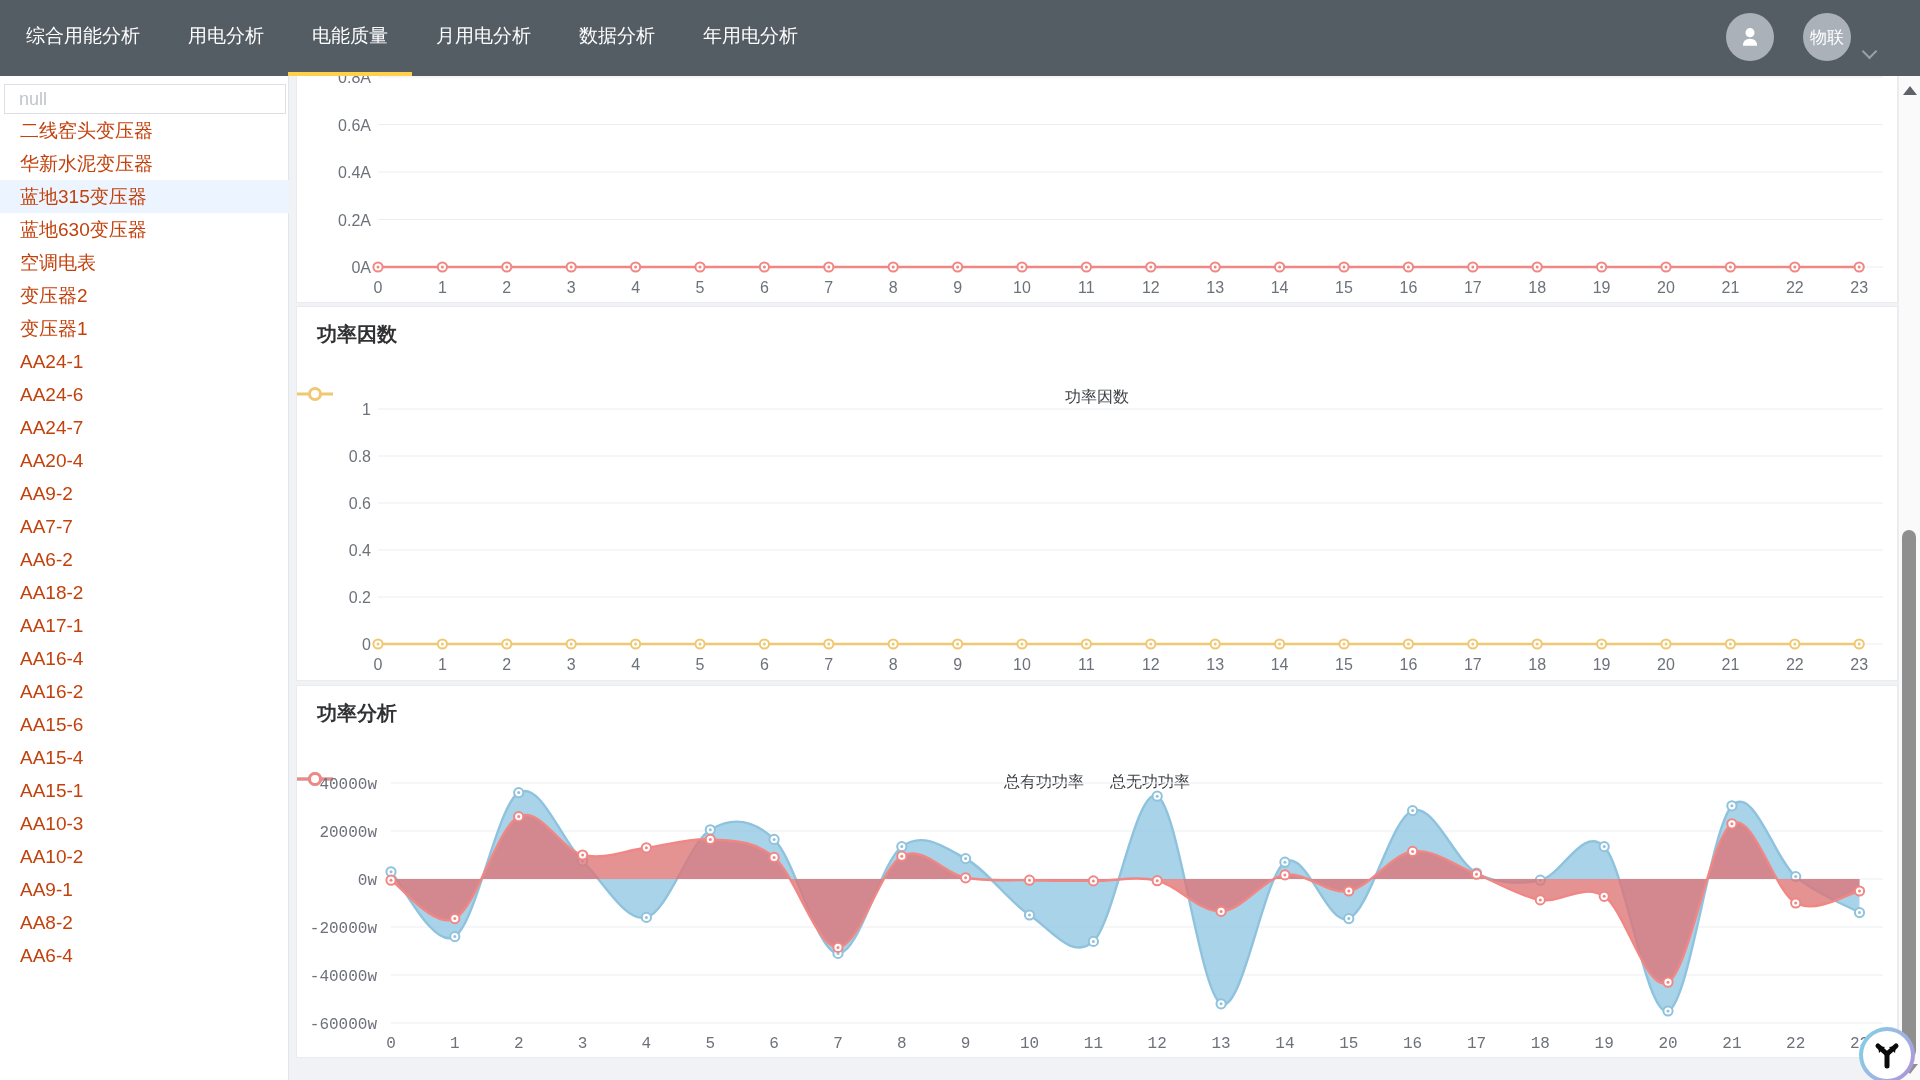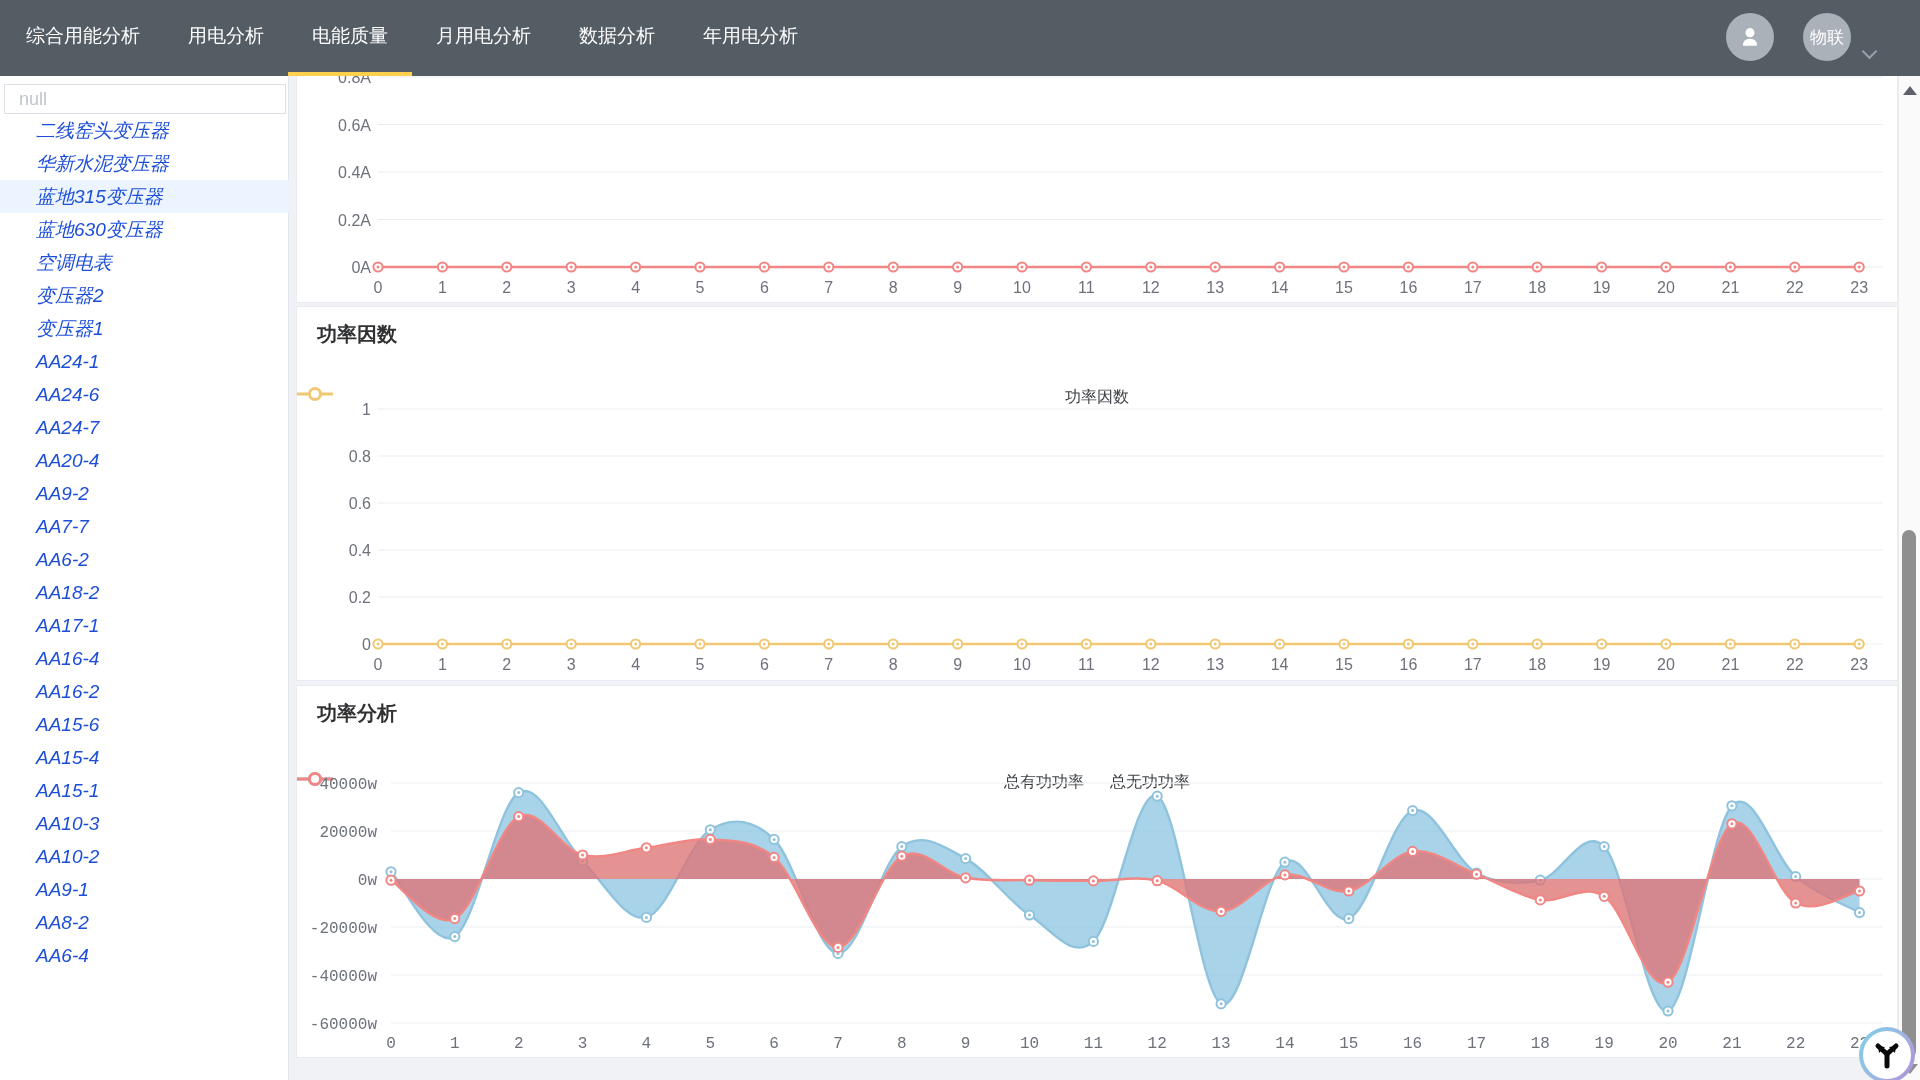--- a/index.html
+++ b/index.html
@@ -15,21 +15,21 @@
   .nav-circle { position:absolute; top:13px; width:48px; height:48px; border-radius:50%; background:#aab1b9; display:flex; align-items:center; justify-content:center; color:#fff; font-size:17px; cursor:pointer; }
   .nav-circle.avatar { right:139px; }
   .nav-circle.badge  { right:62px; }
   .nav-chevron { position:absolute; right:38px; top:46px; width:11px; height:11px; border-right:2px solid #98a0a8; border-bottom:2px solid #98a0a8; transform:rotate(45deg); }
 
   
   .sidebar { position:absolute; left:0; top:76px; width:289px; height:1004px; background:#ffffff; border-right:1px solid #e2e5ea; z-index:10; }
   .search-box { position:absolute; left:4px; top:8px; width:282px; height:30px; border:1px solid #dcdfe6; border-radius:0; background:#fff; font-size:18px; color:#606266; padding:0 14px; outline:none; }
   .search-box::placeholder { color:#c0c4cc; }
   .dev-list { position:absolute; left:0; top:38px; width:289px; list-style:none; }
-  .dev-item { height:33px; line-height:33px; padding-left:36px; font-size:19px; color:#1d4ed8; cursor:pointer; white-space:nowrap;font-style:italic; }
+  .dev-item { height:33px; line-height:33px; padding-left:20px; font-size:19px; color:#c2410c; cursor:pointer; white-space:nowrap; }
   .dev-item.selected { background:#ecf5ff; }
 
   
   .panel { position:absolute; left:296px; width:1602px; background:#ffffff; border:1px solid #e8ebf0;text-align:right; }
   #panel1 { top:76px;  height:227px; border-top:none; }
   #panel2 { top:306px; height:375px; }
   #panel3 { top:685px; height:373px;font-family:Liberation Mono, monospace; }
   .panel svg { position:absolute; left:0; top:0; }
   .chart-title { position:absolute; left:20px; top:14px; font-size:20px; font-weight:bold; color:#303133; }
   .legend { position:absolute; left:0; top:80px; width:100%; display:flex; justify-content:center; gap:26px; }

